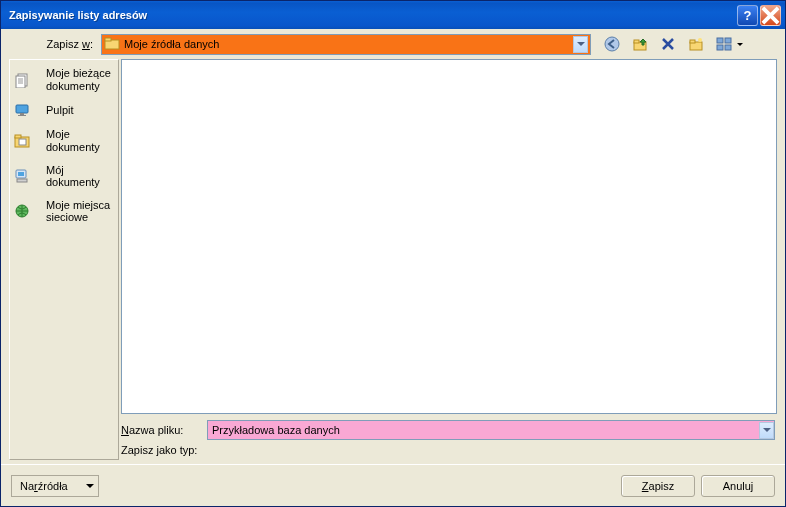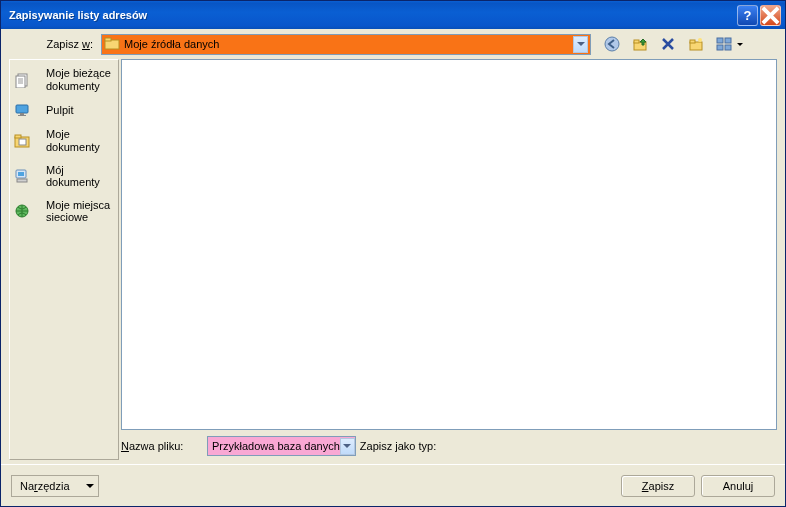--- a/index.html
+++ b/index.html
@@ -33,21 +33,21 @@
 .body-area { flex:1; display:flex; padding: 0 8px 4px 8px; gap: 2px; }
 
 .placesbar { width: 110px; background: #ECE9D8; border: 1px solid #fff; border-right-color:#ACA899; border-bottom-color:#ACA899; display:flex; flex-direction:column; padding: 3px 2px; gap: 2px; }
 .place { display:flex; align-items:center; gap:16px; padding: 4px 2px; cursor:default; }
 .place svg { width:16px; height:16px; flex-shrink:0; }
 .place-text { line-height: 1.15; }
 
 .main-col { flex:1; display:flex; flex-direction:column; }
 .filelist { flex:1; background:#fff; border:1px solid #7F9DB9; margin-bottom:6px; }
 
-.bottom-fields { display:flex; flex-direction:row; gap:4px; padding: 0 2px 4px 0; }
+.bottom-fields { display:flex; flex-direction:column; gap:4px; padding: 0 2px 4px 0; }
 .field-row { display:flex; align-items:center; gap:4px; }
 .field-label { width: 82px; text-align:left; }
 .field-combo { flex:1; height: 20px; background:#f9a8d4; border:1px solid #7F9DB9; display:flex; align-items:center; padding-left:4px; }
 .field-combo-text { flex:1; }
 
 .footer { height: 42px; background:#ECE9D8; display:flex; align-items:center; padding: 0 10px; border-top: 1px solid #fff; }
 .tools-btn { width: 88px; height: 22px; background:#ECE9D8; border:1px solid #ACA899; display:flex; align-items:center; justify-content:space-between; padding:0 4px 0 8px; }
 .tools-btn::after { content:""; border-left:4px solid transparent; border-right:4px solid transparent; border-top:4px solid #000; }
 .footer-spacer { flex:1; }
 .dlg-btn { width: 74px; height: 22px; background:#ECE9D8; border:1px solid #ACA899; border-radius:3px; margin-left:6px; display:flex; align-items:center; justify-content:center; box-shadow: inset 1px 1px 0 #fff; }
@@ -184,21 +184,21 @@
         <div class="field-row">
           <div class="field-label">Zapisz jako typ:</div>
         </div>
       </div>
     </div>
 
   </div>
 
   <div class="footer">
     <div class="tools-btn">
-      <span><span>Na</span><span class="underline">r</span><span>zędzia</span></span>
+      <span><span>Na</span><span class="underline">r</span><span>źródła</span></span>
     </div>
     <div class="footer-spacer"></div>
     <div class="dlg-btn">
       <span><span class="underline">Z</span><span>apisz</span></span>
     </div>
     <div class="dlg-btn">
       <span>Anuluj</span>
     </div>
   </div>
 

